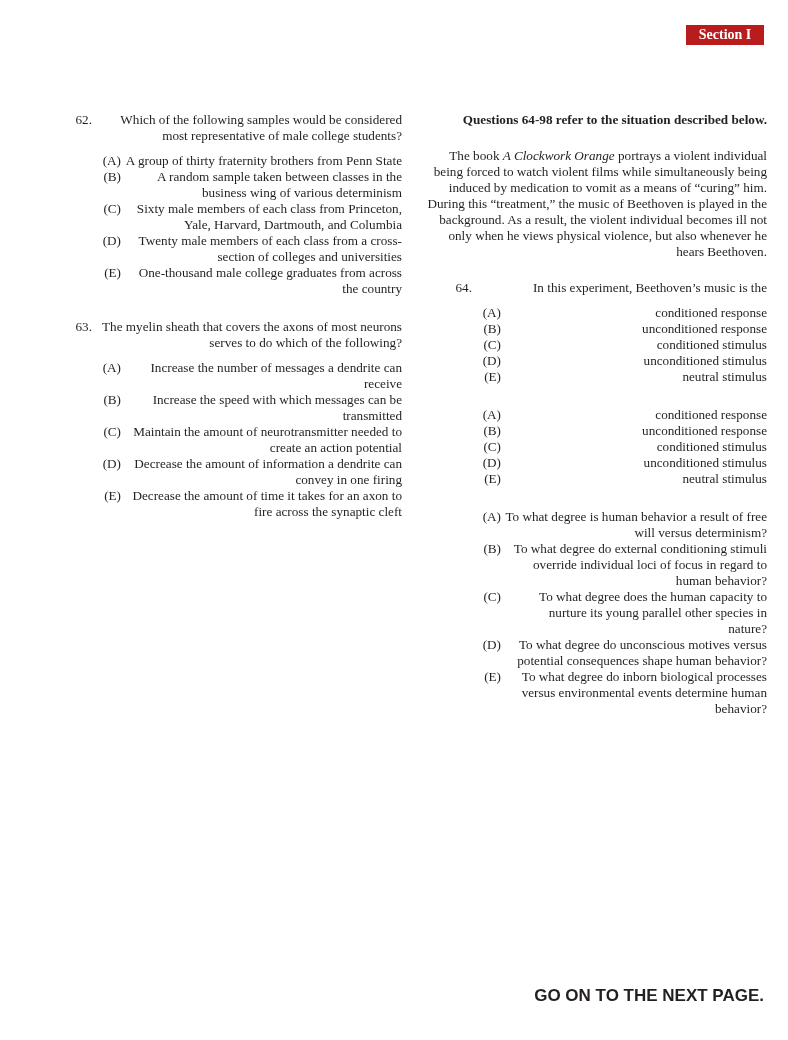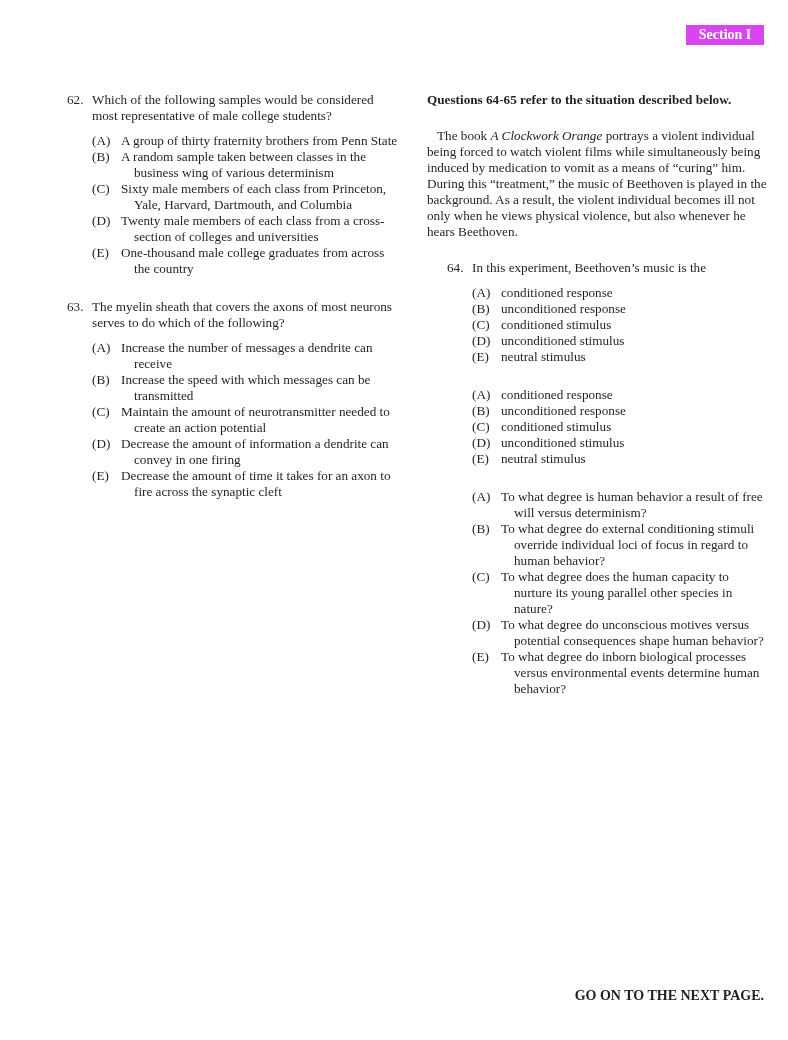--- a/index.html
+++ b/index.html
@@ -3,42 +3,42 @@
 <meta charset="utf-8">
 <style>
   html, body { margin: 0; padding: 0; background: #ffffff; }
   body {
     width: 788px; height: 1040px; position: relative; overflow: hidden;
     font-family: "Liberation Serif", "DejaVu Serif", serif;
     color: #231f20; font-size: 13.2px; line-height: 16px;
   }
   .section-badge {
     position: absolute; left: 686px; top: 25px; width: 78px; height: 20px;
-    background: #d946ef; color: #ffffff; font-weight: bold; font-size: 14px;
+    background: #b91c1c; color: #ffffff; font-weight: bold; font-size: 14px;
     display: flex; align-items: center; justify-content: center;
   }
-  .col { position: absolute; top: 92px; }
+  .col { position: absolute; top: 112px; text-align: right; }
   .col-left { left: 67px; width: 335px; }
   .col-right { left: 427px; width: 340px; }
   .question { margin-bottom: 22px; }
   .q-stem { display: flex; }
   .q-num { width: 25px; flex: none; }
   .q-text { flex: 1; }
   .options { margin: 9px 0 0 25px; padding: 0; list-style: none; }
   .option { display: flex; }
   .opt-letter { width: 29px; flex: none; }
   .opt-text { flex: 1; padding-left: 13px; text-indent: -13px; }
   .group-header { font-weight: bold; margin-bottom: 20px; }
   .passage { text-indent: 10px; margin-bottom: 20px; }
   .passage em { font-style: italic; }
   .right-q { margin-left: 20px; }
   .footer {
     position: absolute; right: 24px; top: 988px;
-    font-family: Liberation Serif, serif;
-    font-weight: bold; font-size: 14px; color: #231f20;
+    font-family: Liberation Sans, sans-serif;
+    font-weight: bold; font-size: 17px; color: #231f20;
   }
 </style>
 </head>
 <body>
 
 <div class="section-badge">Section I</div>
 
 <div class="col col-left">
 
   <div class="question">
@@ -94,21 +94,21 @@
         </li>
       <li class="option">
           <span class="opt-letter">(E)</span>
           <span class="opt-text">Decrease the amount of time it takes for an axon to fire across the synaptic cleft</span>
         </li>
     </ul>
   </div>
 </div>
 
 <div class="col col-right">
-  <div class="group-header">Questions 64-65 refer to the situation described below.</div>
+  <div class="group-header">Questions 64-98 refer to the situation described below.</div>
 
   <div class="passage"><span>The book </span><em>A Clockwork Orange</em><span> portrays a violent individual being forced to watch violent films while simultaneously being induced by medication to vomit as a means of “curing” him. During this “treatment,” the music of Beethoven is played in the background. As a result, the violent individual becomes ill not only when he views physical violence, but also whenever he hears Beethoven.</span></div>
 
   <div class="question right-q">
     <div class="q-stem">
       <span class="q-num">64.</span>
       <span class="q-text">In this experiment, Beethoven’s music is the</span>
     </div>
     <ul class="options">
       <li class="option">

